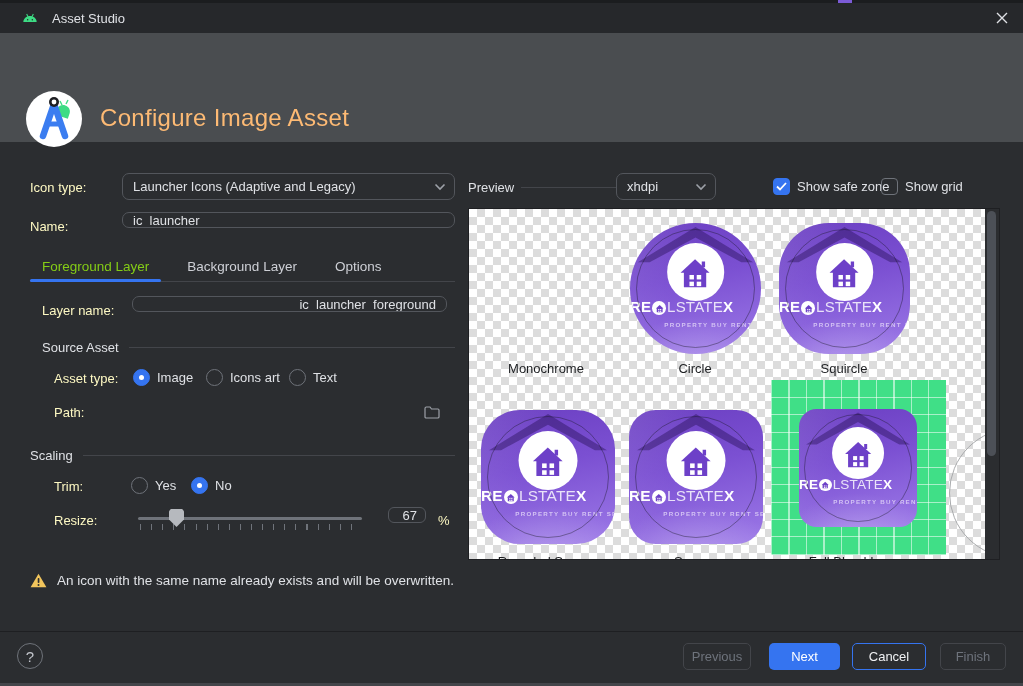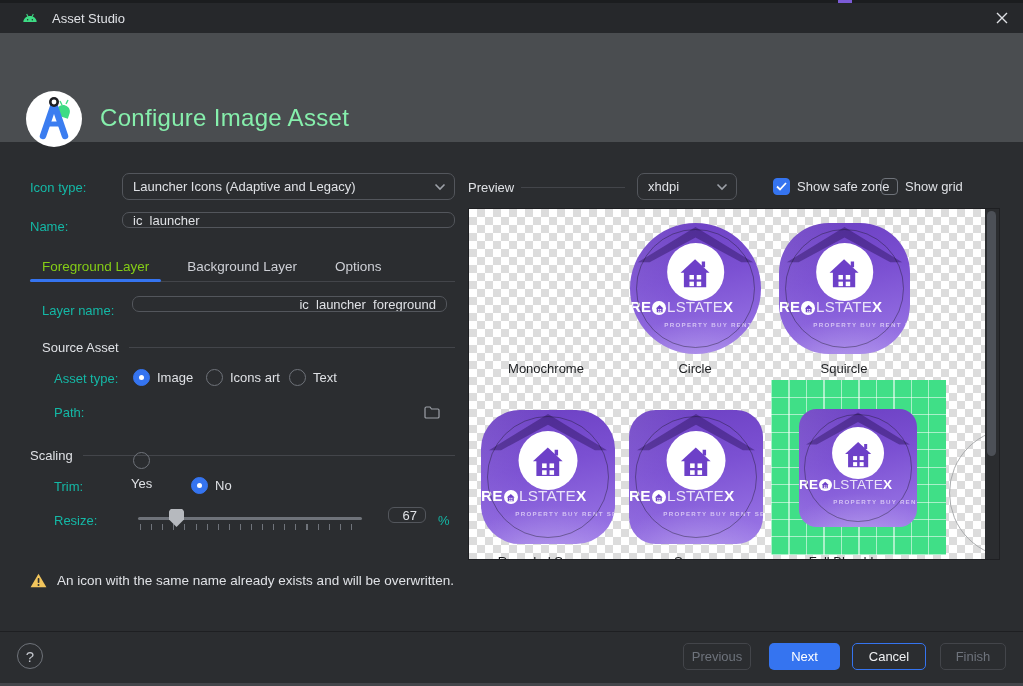--- a/index.html
+++ b/index.html
@@ -12,24 +12,24 @@
 
   
   .titlebar { position:absolute; left:0; top:3px; width:1023px; height:30px; background:#26282b; display:flex; align-items:center; }
   .titlebar .app-ico { margin-left:22px; width:16px; height:14px; }
   .titlebar .title { margin-left:14px; color:#dfe1e5; font-size:13px; }
   .close-btn { position:absolute; right:8px; top:2px; width:26px; height:26px; display:flex; align-items:center; justify-content:center; cursor:pointer; }
 
   
   .header { position:absolute; left:0; top:33px; width:1023px; height:109px; background:#4a4d50; }
   .header .logo { position:absolute; left:26px; top:58px; width:56px; height:56px; }
-  .header .h-title { position:absolute; left:100px; top:71px; font-size:24px; font-weight:400; color:#86efac; letter-spacing:.3px; }
-
-  
-  .lbl { position:absolute; color:#14b8a6; font-size:13px; }
+  .header .h-title { position:absolute; left:100px; top:71px; font-size:24px; font-weight:400; color:#fdba74; letter-spacing:.3px; }
+
+  
+  .lbl { position:absolute; color:#fef9c3; font-size:13px; }
   .field { position:absolute; height:16px; background:#2b2d30; border:1px solid #53565c; border-radius:7px; color:#dfe1e5; font-size:13px; font-family:"Liberation Sans","DejaVu Sans",sans-serif; padding:0 10px; outline:none; }
   input.field { display:block; }
   .dropdown { position:absolute; height:27px; background:#2b2d30; border:1px solid #53565c; border-radius:7px; display:flex; align-items:center; padding:0 8px 0 10px; color:#dfe1e5; font-size:13px; cursor:pointer; }
   .dropdown .dd-val { flex:1; white-space:nowrap; }
   .sect { position:absolute; display:flex; align-items:center; width:425px; }
   .sect .s-title { color:#dfe1e5; font-size:13px; margin-right:10px; white-space:nowrap; }
   .sect .s-line { flex:1; height:1px; background:#43454a; }
 
   .radio { width:17px; height:17px; border-radius:50%; border:1.5px solid #6f737a; display:inline-block; position:relative; flex:none; }
   .radio.checked { background:#3574f0; border-color:#3574f0; }
@@ -198,41 +198,41 @@
   <svg style="position:absolute; left:424px; top:406px;" width="16" height="13" viewBox="0 0 16 13">
       <path d="M1 2.5 C1 1.7 1.6 1 2.4 1 H6 L7.5 3 H14 C14.8 3 15 3.6 15 4.2 V11 C15 11.8 14.4 12 13.6 12 H2.4 C1.6 12 1 11.8 1 11 Z" fill="none" stroke="#9da1a8" stroke-width="1.2"></path>
     </svg>
 
   <div class="sect" style="left:30px; top:448px; width:425px;">
     <span class="s-title">Scaling</span>
     <div class="s-line"></div>
   </div>
 
   <span class="lbl" style="left:54px; top:479px;">Trim:</span>
-  <label class="opt" style="left:131px; top:452px;flex-direction:column;">
+  <label class="opt" style="left:131px; top:477px;">
     <span class="radio"></span>
     <span>Yes</span>
   </label>
   <label class="opt" style="left:191px; top:477px;">
     <span class="radio checked"></span>
     <span>No</span>
   </label>
 
   <span class="lbl" style="left:54px; top:513px;">Resize:</span>
   <div class="slider">
     <div class="track"></div>
     <div class="ticks"></div>
     <div class="thumb"></div>
   </div>
   <input class="field" style="left: 388px; top: 507px; width: 38px; text-align: right; border-radius: 6px; padding: 0px 8px;" value="67">
   <span class="lbl" style="left:438px; top:513px;">%</span>
 
   <span class="lbl" style="left:468px; top:180px; color:#dfe1e5;">Preview</span>
   <div style="position:absolute; left:521px; top:187px; width:104px; height:1px; background:#43454a;"></div>
-  <div class="dropdown" style="left:637px; top:173px; width:100px;gap:6px;">
+  <div class="dropdown" style="left:616px; top:173px; width:100px;gap:6px;">
     <span class="dd-val">xhdpi</span>
     <svg width="12" height="8" viewBox="0 0 12 8">
         <path d="M1.5 1.5 L6 6 L10.5 1.5" stroke="#9da1a8" stroke-width="1.6" fill="none"></path>
       </svg>
   </div>
   <label class="opt" style="left:753px; top:178px;padding-left:20px;">
     <span class="cb checked">
       <svg width="11" height="9" viewBox="0 0 11 9">
           <path d="M1 4.5 L4 7.5 L10 1" stroke="#fff" stroke-width="1.8" fill="none"></path>
         </svg>

